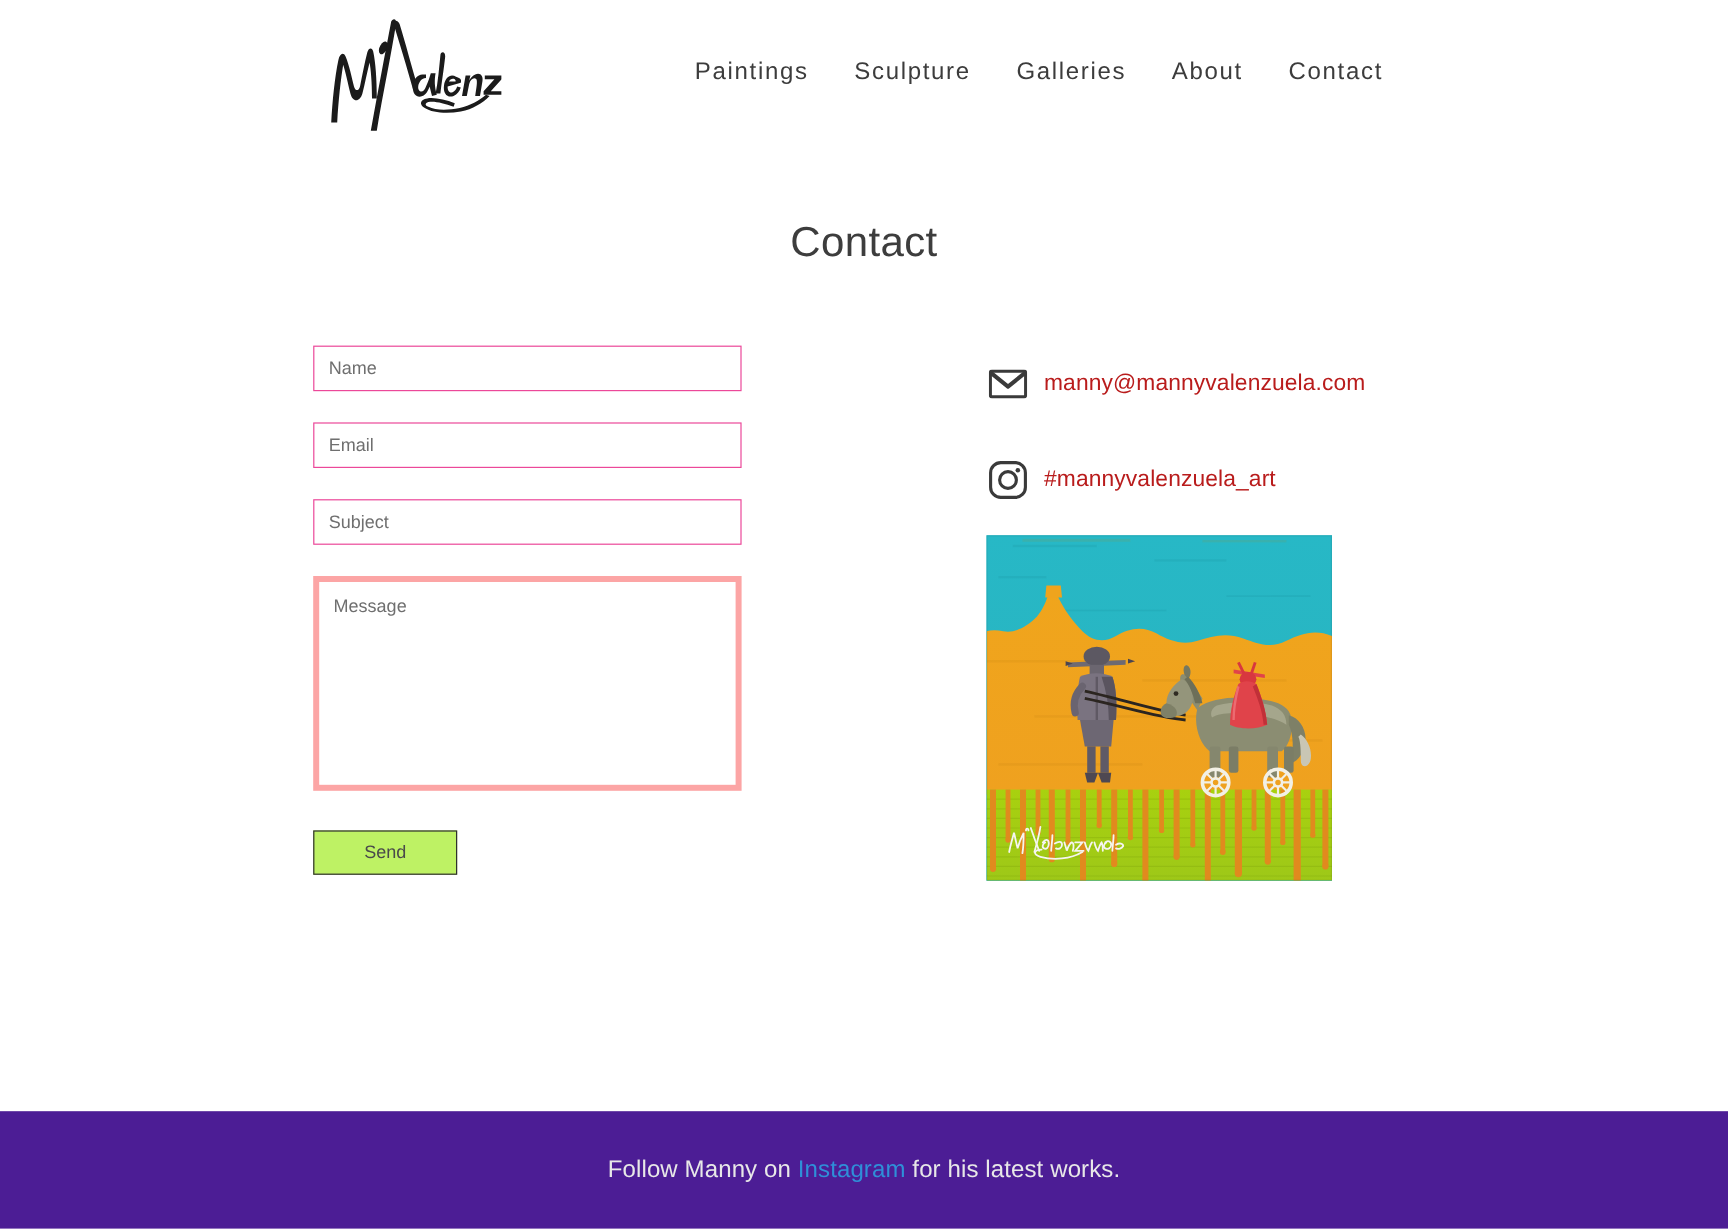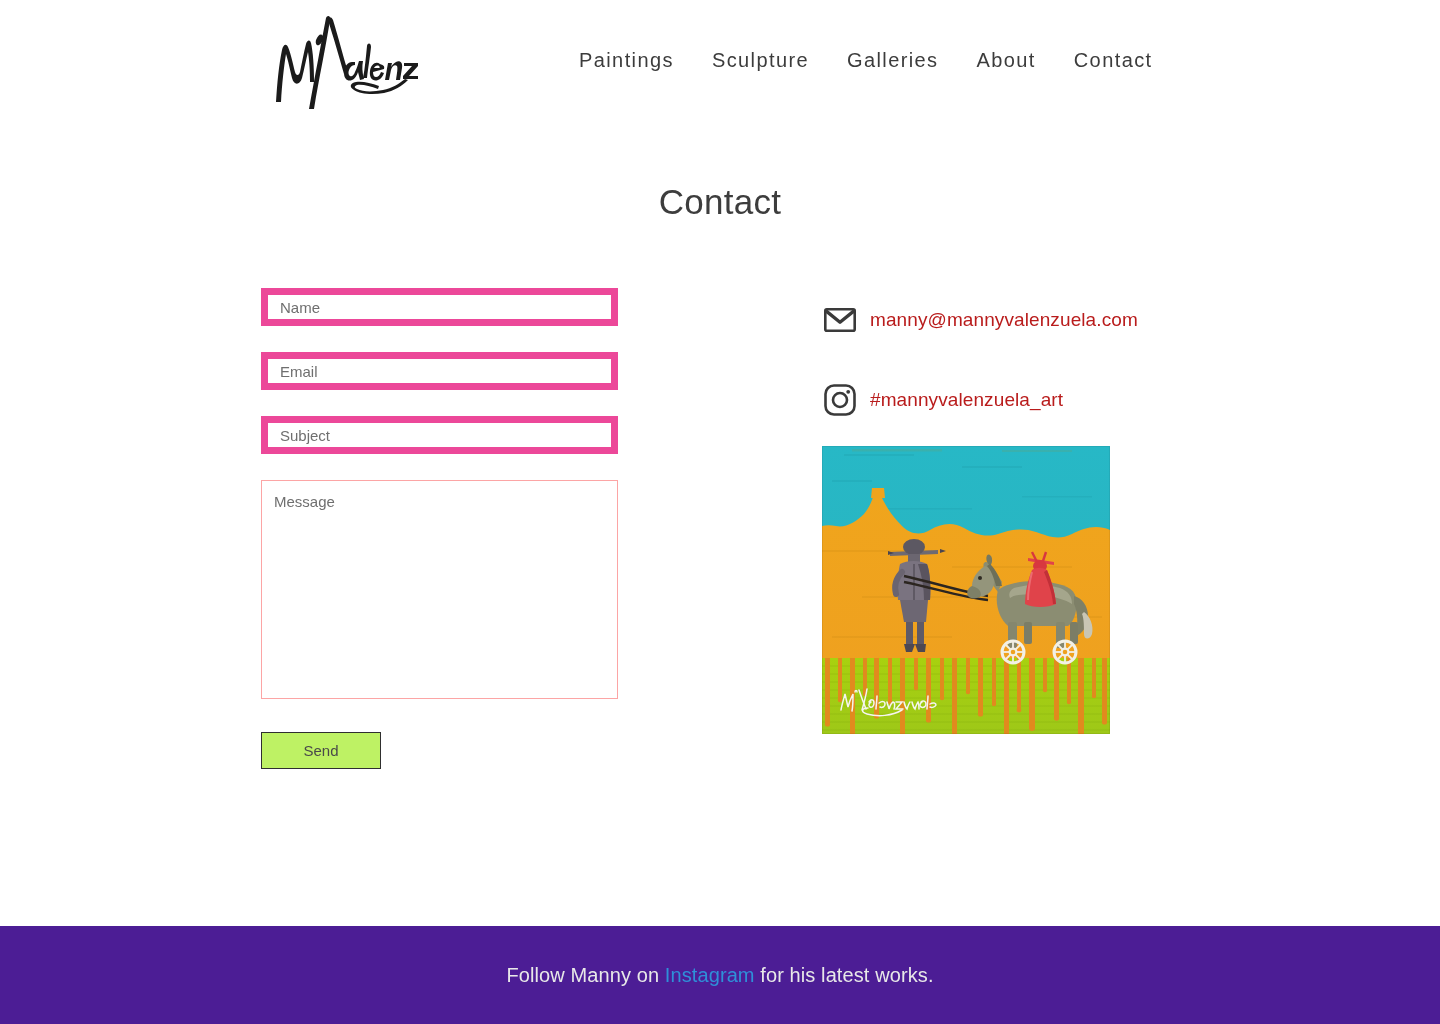--- a/index.html
+++ b/index.html
@@ -77,37 +77,37 @@
     position: absolute;
     left: 261px;
     top: 288px;
     width: 357px;
   }
 
   .field {
     display: block;
     width: 357px;
     height: 38px;
-    border: 7px solid #ec4899;
+    border: 1px solid #ec4899;
     background: #ffffff;
     font-family: "Liberation Sans", sans-serif;
     font-size: 15px;
     color: #000000;
     padding: 0 12px;
     margin: 0 0 26px 0;
     outline: none;
     border-radius: 0;
   }
   .field::placeholder { color: #6f6f6f; opacity: 1; }
 
   .field-message {
     display: block;
     width: 357px;
-    height: 219px;
-    border: 1px solid #fca5a5;
+    height: 179px;
+    border: 5px solid #fca5a5;
     background: #ffffff;
     font-family: "Liberation Sans", sans-serif;
     font-size: 15px;
     color: #3b82f6;
     padding: 10px 12px;
     margin: 22px 0 0 0;
     outline: none;
     resize: none;
     border-radius: 0;
     line-height: 1.4;

